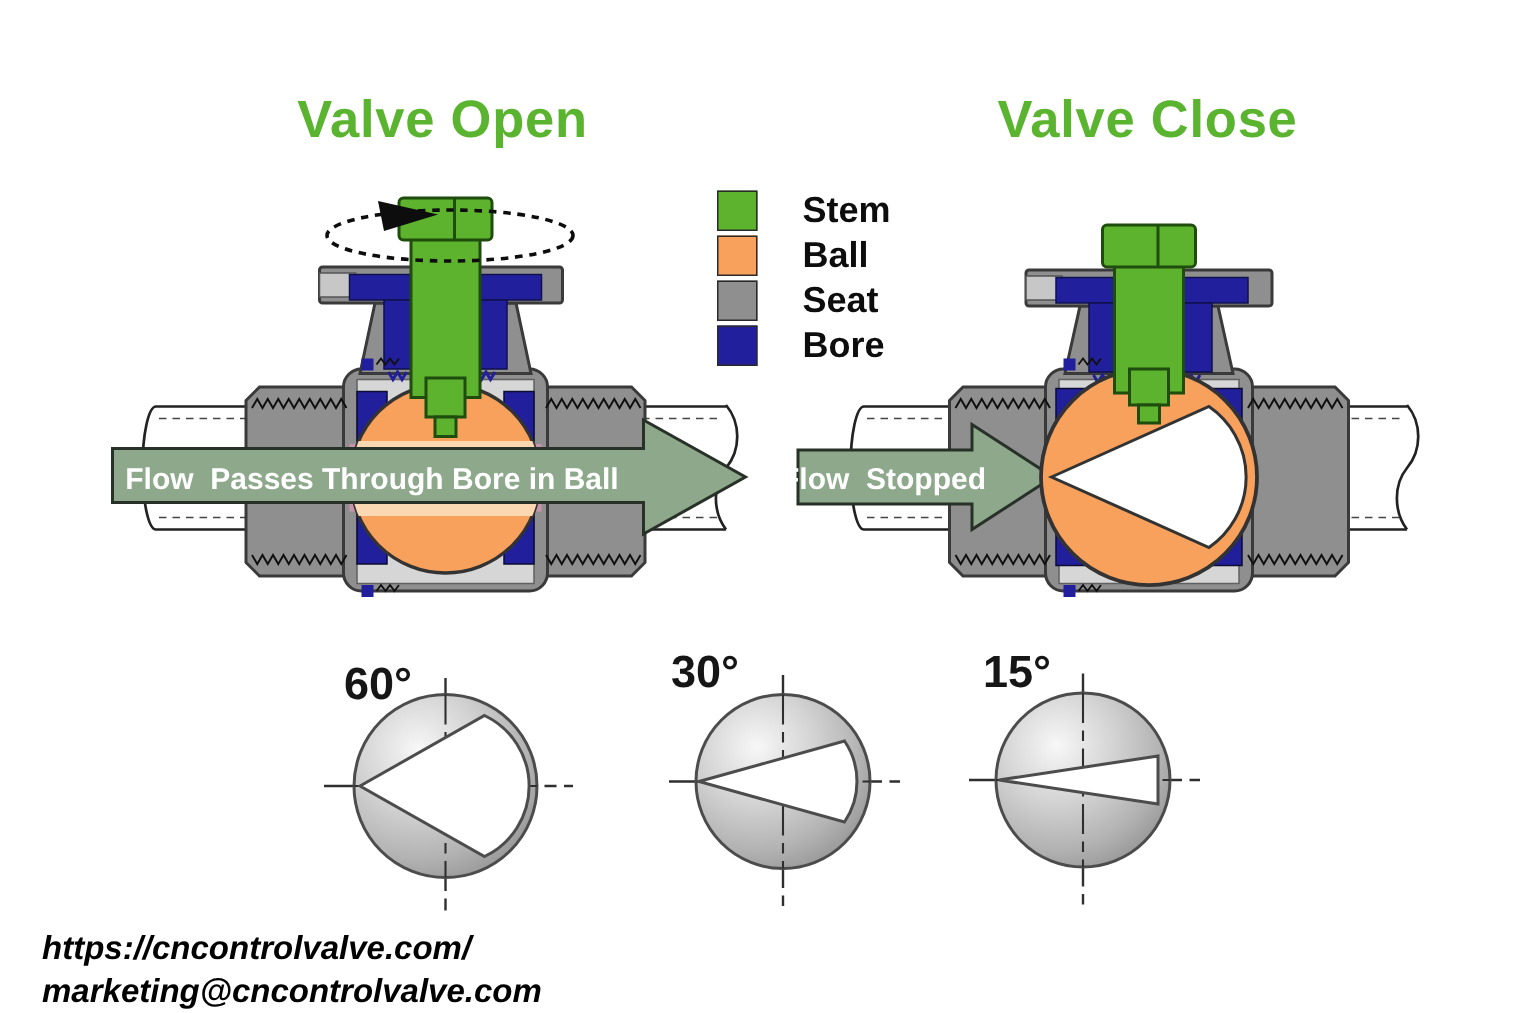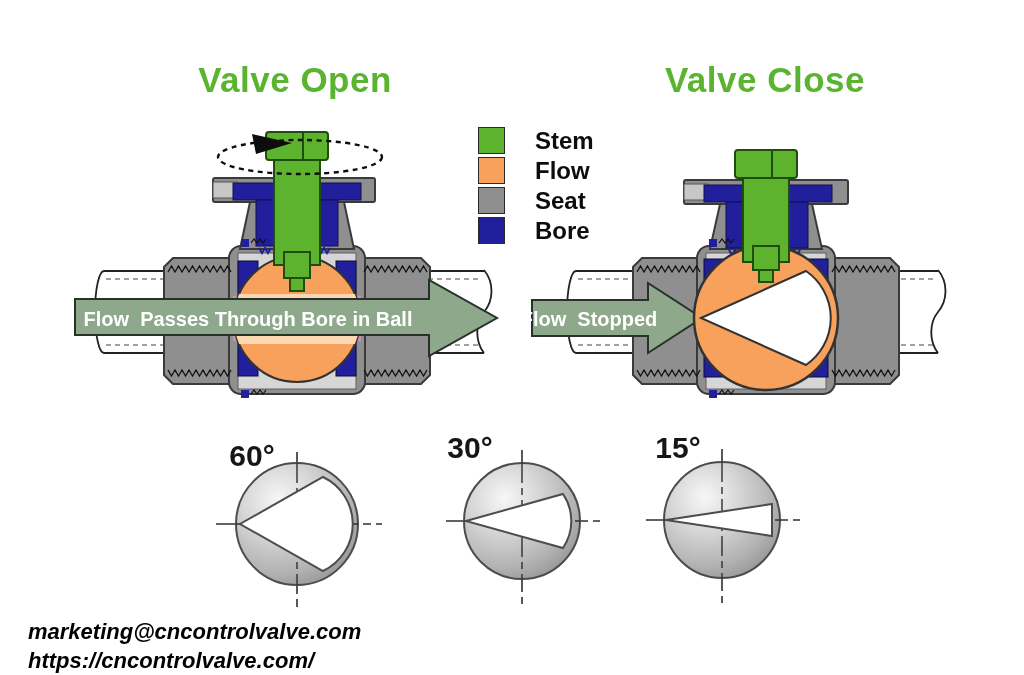--- a/index.html
+++ b/index.html
@@ -213,30 +213,30 @@
 <div class="title" id="title-open" style="color: rgb(91, 180, 47);">Valve Open</div>
 <div class="title" id="title-close" style="color: rgb(91, 180, 47);">Valve Close</div>
 
 <div class="legend">
   <div class="legend-row">
     <span class="swatch" style="background-color: rgb(93, 179, 46);"></span>
     <span class="legend-label">Stem</span>
   </div>
   <div class="legend-row">
     <span class="swatch" style="background-color: rgb(247, 161, 93);"></span>
-    <span class="legend-label">Flow</span>
+    <span class="legend-label">Ball</span>
   </div>
   <div class="legend-row">
     <span class="swatch" style="background-color: rgb(143, 143, 143);"></span>
     <span class="legend-label">Seat</span>
   </div>
   <div class="legend-row">
     <span class="swatch" style="background-color: rgb(34, 31, 156);"></span>
     <span class="legend-label">Bore</span>
   </div>
 </div>
 
 <div class="footer">
+  <div>https://cncontrolvalve.com/</div>
   <div>marketing@cncontrolvalve.com</div>
-  <div>https://cncontrolvalve.com/</div>
 </div>
 
 </div>
 
 </body></html>

